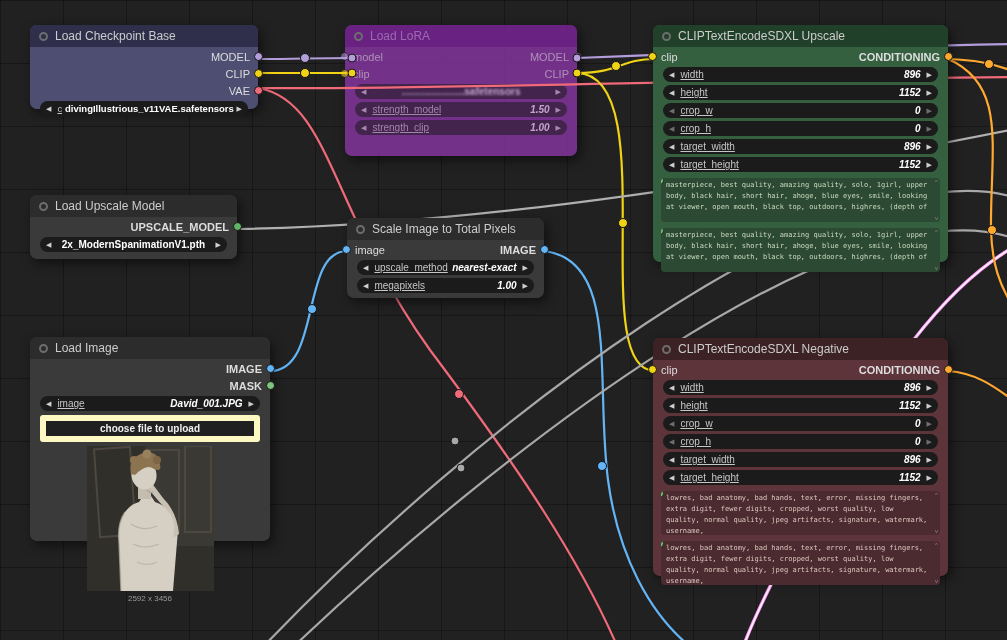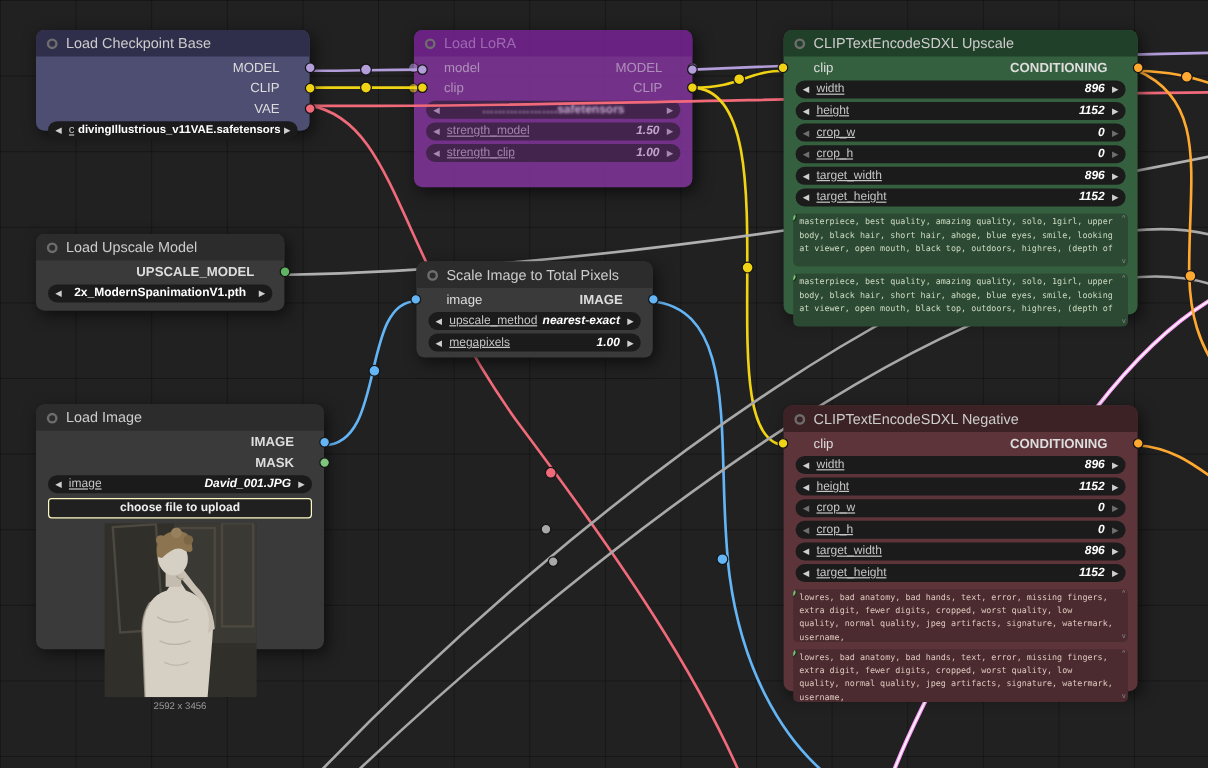--- a/index.html
+++ b/index.html
@@ -17,34 +17,34 @@
     padding:0 9px;font-size:12px;color:#cccccc;white-space:nowrap;}
   .cdot{width:9px;height:9px;border-radius:50%;border:2px solid #6d6d6d;box-sizing:border-box;flex:0 0 auto;}
   .gray{background:#3a3a3a}.gray .ntitle{background:#2c2c2c}
   .blue{background:#4e4e73}.blue .ntitle{background:#2f2f4c}
   .green{background:#35603f}.green .ntitle{background:#21402a}
   .red{background:#5c343a}.red .ntitle{background:#3c2125}
   .purple{background:rgba(128,51,152,.88)}.purple .ntitle{background:rgba(104,32,129,.9)}
   .purple .ntitle{color:#c9a2d8}
   .faded{opacity:.55;filter:blur(.4px);}
   .row{position:relative;height:14px;display:flex;align-items:center;
-    padding:0 25px;font-size:11px;color:#dddddd;margin-top:3px;}
+    padding:0 8px;font-size:11px;color:#dddddd;margin-top:3px;}
   .row.out{justify-content:flex-end}
   .row.duo{justify-content:space-between}
   .sdot{position:absolute;width:9px;height:9px;border-radius:50%;top:2px;
     border:1px solid #141414;box-sizing:border-box;}
   .sdot.r{right:-5px}.sdot.l{left:-5px}
   .pill{position:relative;margin:3px 10px 0;height:15px;border-radius:8px;background:#1b1b1b;
     display:flex;align-items:center;padding:0 6px;font-size:10px;color:#dddddd;white-space:nowrap;overflow:hidden;}
   .arr{font-size:7px;color:#cfcfcf;flex:0 0 auto;}
   .pill.dim .arr{color:#6f6f6f}
   .wlabel{margin-left:6px;color:#c6c6c6;overflow:hidden;text-overflow:ellipsis;text-decoration:underline;}
   .wvalue{margin-left:auto;margin-right:6px;color:#ffffff;font-weight:bold;font-style:italic;}
   .wcenter{flex:1;text-align:center;color:#ffffff;font-weight:bold;overflow:hidden;}
-  .btn{margin:4px 10px 0;height:15px;border:1px solid #fef9c3;border-radius:3px;background:#202020;
+  .btn{margin:4px 10px 0;height:15px;border:6px solid #fef9c3;border-radius:3px;background:#202020;
     color:#eeeeee;font-size:10px;font-weight:bold;display:flex;align-items:center;justify-content:center;}
   .tbox{position:relative;margin:6px 8px 0;height:40px;border-radius:4px;padding:2px 12px 2px 5px;overflow:hidden;}
   .green .tbox{background:#2c4a33}
   .red .tbox{background:#4c2b30}
   .tbox p{margin:0;font:7px/1.55 "DejaVu Sans Mono", monospace;word-break:break-word;}
   .green .tbox p{color:#ccd9c0}
   .red .tbox p{color:#dcc8be}
   .scr{position:absolute;right:2px;top:1px;bottom:1px;display:flex;flex-direction:column;
     justify-content:space-between;font-size:6px;color:#8a8a8a;line-height:1;}
   .indot{position:absolute;left:-6px;top:-2px;width:9px;height:9px;border-radius:50%;

